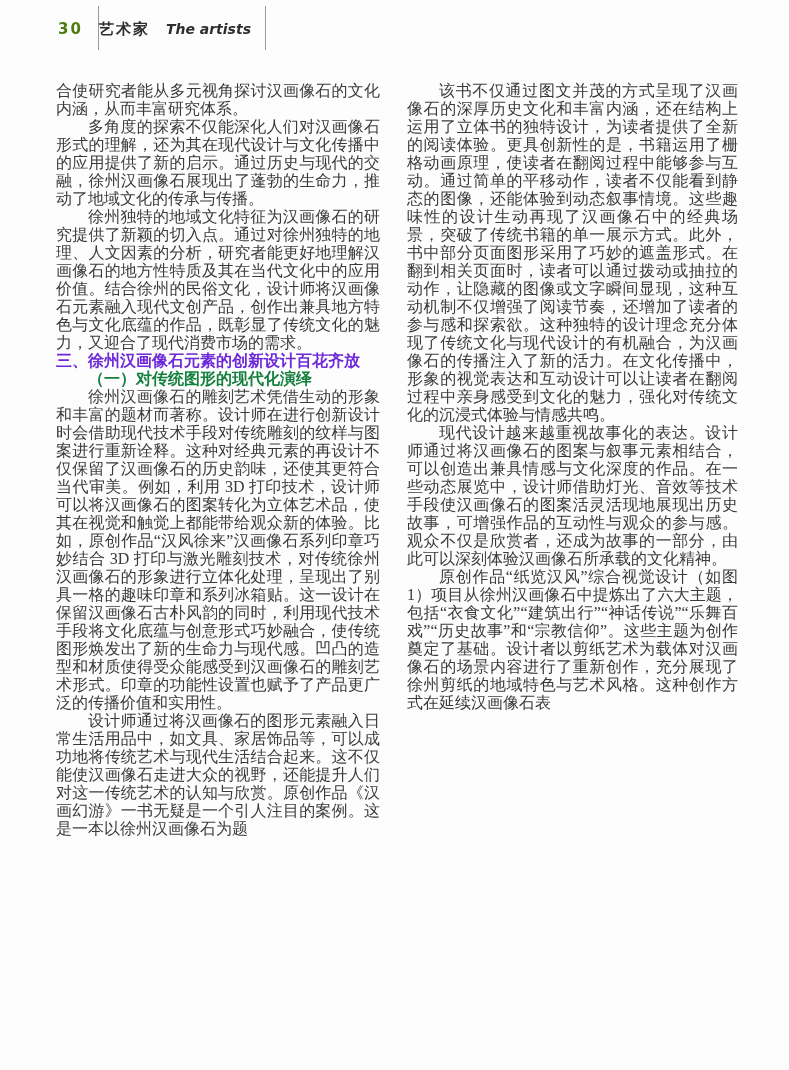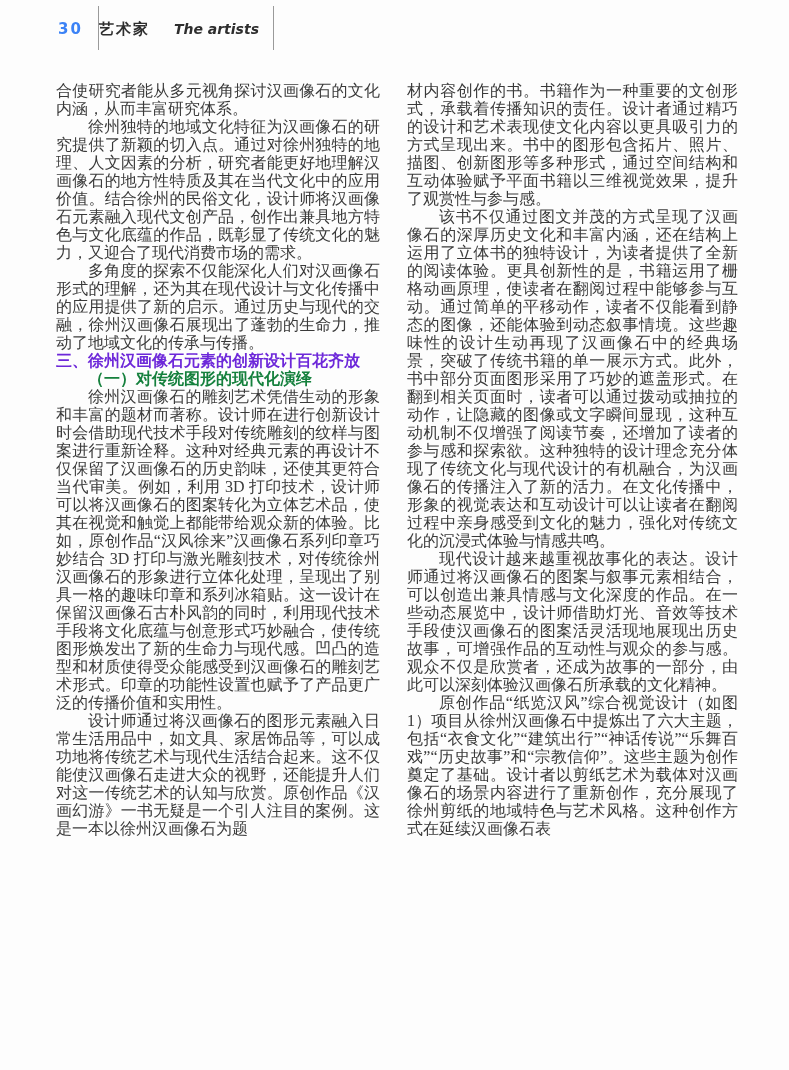--- a/index.html
+++ b/index.html
@@ -12,34 +12,34 @@
     color:#3a3a3a;
     font-family:"Liberation Serif","DejaVu Serif",serif;
     overflow:hidden;
   }
   .page-header {
     position:absolute; top:6px; left:58px; height:46px;
     display:flex; align-items:center;
   }
   .page-num {
     font-family:"DejaVu Sans","Liberation Sans",sans-serif;
-    font-weight:700; font-size:15px; letter-spacing:2px; color:#3b82f6;
+    font-weight:700; font-size:15px; letter-spacing:2px; color:#4d7c0f;
   }
   .vline {
     width:1px; height:44px; background:#9a9a9a;
     align-self:flex-start;
   }
   .v1 { margin-left:15px; }
   .v2 { margin-left:14px; }
   .brand-cn {
     font-family:"DejaVu Sans","Liberation Sans",sans-serif;
     font-weight:700; font-size:15px; letter-spacing:2px; color:#2e2e2e;
   }
   .brand-en {
-    margin-left:24px;
+    margin-left:16px;
     font-family:"DejaVu Sans","Liberation Sans",sans-serif;
     font-weight:700; font-style:italic; font-size:14px; color:#2e2e2e;
   }
   .columns {
     position:absolute; top:82px; left:56px;
     display:flex; gap:27px;
   }
   .col { width:324px; }
   .col-right { width:331px; }
   .blk {
@@ -71,30 +71,29 @@
     <span class="vline v1"></span>
     <span class="brand-cn">艺术家</span>
     <span class="brand-en">The artists</span>
     <span class="vline v2"></span>
   </header>
 
   <main class="columns">
 
     <section class="col">
       <p class="blk cont">合使研究者能从多元视角探讨汉画像石的文化内涵，从而丰富研究体系。</p>
+      <p class="blk">多角度的探索不仅能深化人们对汉画像石形式的理解，还为其在现代设计与文化传播中的应用提供了新的启示。通过历史与现代的交融，徐州汉画像石展现出了蓬勃的生命力，推动了地域文化的传承与传播。</p>
       <p class="blk">徐州独特的地域文化特征为汉画像石的研究提供了新颖的切入点。通过对徐州独特的地理、人文因素的分析，研究者能更好地理解汉画像石的地方性特质及其在当代文化中的应用价值。结合徐州的民俗文化，设计师将汉画像石元素融入现代文创产品，创作出兼具地方特色与文化底蕴的作品，既彰显了传统文化的魅力，又迎合了现代消费市场的需求。</p>
-      <p class="blk">多角度的探索不仅能深化人们对汉画像石形式的理解，还为其在现代设计与文化传播中的应用提供了新的启示。通过历史与现代的交融，徐州汉画像石展现出了蓬勃的生命力，推动了地域文化的传承与传播。</p>
       <h2 class="blk h1">三、徐州汉画像石元素的创新设计百花齐放</h2>
       <h3 class="blk h2">（一）对传统图形的现代化演绎</h3>
       <p class="blk">徐州汉画像石的雕刻艺术凭借生动的形象和丰富的题材而著称。设计师在进行创新设计时会借助现代技术手段对传统雕刻的纹样与图案进行重新诠释。这种对经典元素的再设计不仅保留了汉画像石的历史韵味，还使其更符合当代审美。例如，利用 3D 打印技术，设计师可以将汉画像石的图案转化为立体艺术品，使其在视觉和触觉上都能带给观众新的体验。比如，原创作品“汉风徐来”汉画像石系列印章巧妙结合 3D 打印与激光雕刻技术，对传统徐州汉画像石的形象进行立体化处理，呈现出了别具一格的趣味印章和系列冰箱贴。这一设计在保留汉画像石古朴风韵的同时，利用现代技术手段将文化底蕴与创意形式巧妙融合，使传统图形焕发出了新的生命力与现代感。凹凸的造型和材质使得受众能感受到汉画像石的雕刻艺术形式。印章的功能性设置也赋予了产品更广泛的传播价值和实用性。</p>
       <p class="blk">设计师通过将汉画像石的图形元素融入日常生活用品中，如文具、家居饰品等，可以成功地将传统艺术与现代生活结合起来。这不仅能使汉画像石走进大众的视野，还能提升人们对这一传统艺术的认知与欣赏。原创作品《汉画幻游》一书无疑是一个引人注目的案例。这是一本以徐州汉画像石为题</p>
     </section>
 
     <section class="col col-right">
-      <p class="blk cont">材内容创作的书。书籍作为一种重要的文创形式，承载着传播知识的责任。设计者通过精巧的设计和艺术表现使文化内容以更具吸引力的方式呈现出来。书中的图形包含拓片、照片、描图、创新图形等多种形式，通过空间结构和互动体验赋予平面书籍以三维视觉效果，提升了观赏性与参与感。</p>
       <p class="blk">该书不仅通过图文并茂的方式呈现了汉画像石的深厚历史文化和丰富内涵，还在结构上运用了立体书的独特设计，为读者提供了全新的阅读体验。更具创新性的是，书籍运用了栅格动画原理，使读者在翻阅过程中能够参与互动。通过简单的平移动作，读者不仅能看到静态的图像，还能体验到动态叙事情境。这些趣味性的设计生动再现了汉画像石中的经典场景，突破了传统书籍的单一展示方式。此外，书中部分页面图形采用了巧妙的遮盖形式。在翻到相关页面时，读者可以通过拨动或抽拉的动作，让隐藏的图像或文字瞬间显现，这种互动机制不仅增强了阅读节奏，还增加了读者的参与感和探索欲。这种独特的设计理念充分体现了传统文化与现代设计的有机融合，为汉画像石的传播注入了新的活力。在文化传播中，形象的视觉表达和互动设计可以让读者在翻阅过程中亲身感受到文化的魅力，强化对传统文化的沉浸式体验与情感共鸣。</p>
       <p class="blk">现代设计越来越重视故事化的表达。设计师通过将汉画像石的图案与叙事元素相结合，可以创造出兼具情感与文化深度的作品。在一些动态展览中，设计师借助灯光、音效等技术手段使汉画像石的图案活灵活现地展现出历史故事，可增强作品的互动性与观众的参与感。观众不仅是欣赏者，还成为故事的一部分，由此可以深刻体验汉画像石所承载的文化精神。</p>
       <p class="blk">原创作品“纸览汉风”综合视觉设计（如图 1）项目从徐州汉画像石中提炼出了六大主题，包括“衣食文化”“建筑出行”“神话传说”“乐舞百戏”“历史故事”和“宗教信仰”。这些主题为创作奠定了基础。设计者以剪纸艺术为载体对汉画像石的场景内容进行了重新创作，充分展现了徐州剪纸的地域特色与艺术风格。这种创作方式在延续汉画像石表</p>
     </section>
 
   </main>
 
 </div>
 
 </body></html>

